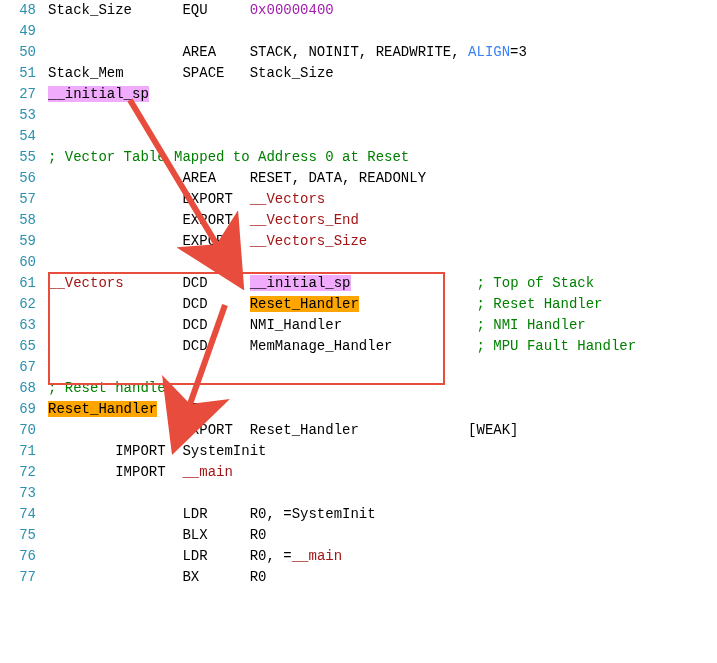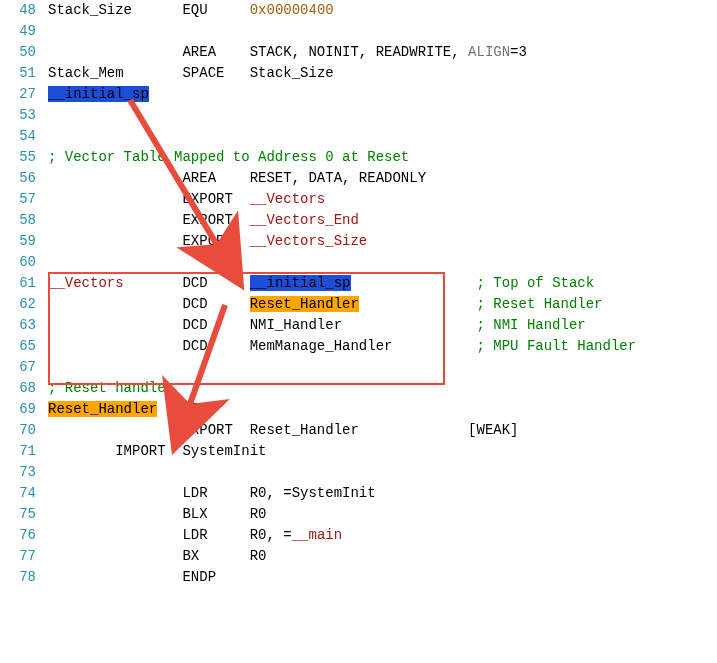--- a/index.html
+++ b/index.html
@@ -26,26 +26,26 @@
   .lineno {
     width: 36px;
     text-align: right;
     padding-right: 12px;
     color: #2b91af;
   }
   .code {
     flex: 1;
     position: relative;
   }
-  .kw-green { color: #a16207; }
+  .kw-green { color: #a21caf; }
   .kw-red { color: #a31515; }
-  .kw-blue { color: #737373; }
+  .kw-blue { color: #3b82f6; }
   .comment { color: #008000; }
   .hl-yellow {
-    background: #1d4ed8;
+    background: #f0abfc;
   }
   .hl-orange {
     background: #ffa500;
   }
   .red-box {
     position: absolute;
     border: 2px solid #e74c3c;
     left: 48px;
     top: 272px;
     width: 393px;
@@ -107,32 +107,32 @@
 <div class="line"><span class="lineno">67</span><span class="code"></span></div>
 
 <div class="line"><span class="lineno">68</span><span class="code"><span class="comment">; Reset handler</span></span></div>
 
 <div class="line"><span class="lineno">69</span><span class="code"><span class="hl-orange">Reset_Handler</span>   <span>PROC</span></span></div>
 
 <div class="line"><span class="lineno">70</span><span class="code">                <span>EXPORT</span>  <span>Reset_Handler</span>             <span>[WEAK]</span></span></div>
 
 <div class="line"><span class="lineno">71</span><span class="code">        <span>IMPORT</span>  <span>SystemInit</span></span></div>
 
+<div class="line"><span class="lineno">72</span><span class="code">        <span>IMPORT</span>  <span class="kw-red">__main</span></span></div>
 
 <div class="line"><span class="lineno">73</span><span class="code"></span></div>
 
 <div class="line"><span class="lineno">74</span><span class="code">                <span>LDR</span>     <span>R0, =SystemInit</span></span></div>
 
 <div class="line"><span class="lineno">75</span><span class="code">                <span>BLX</span>     <span>R0</span></span></div>
 
 <div class="line"><span class="lineno">76</span><span class="code">                <span>LDR</span>     <span>R0, =</span><span class="kw-red">__main</span></span></div>
 
 <div class="line"><span class="lineno">77</span><span class="code">                <span>BX</span>      <span>R0</span></span></div>
 
-<div class="line"><span class="lineno">78</span><span class="code">                <span>ENDP</span></span></div>
 
 </div>
 
 <div class="red-box"></div>
 
 <svg class="arrows">
   <defs>
     <marker id="ah" markerWidth="12" markerHeight="12" refX="9" refY="6" orient="auto">
       <path d="M0,0 L12,6 L0,12 L3,6 Z" fill="#e74c3c"></path>
     </marker>

